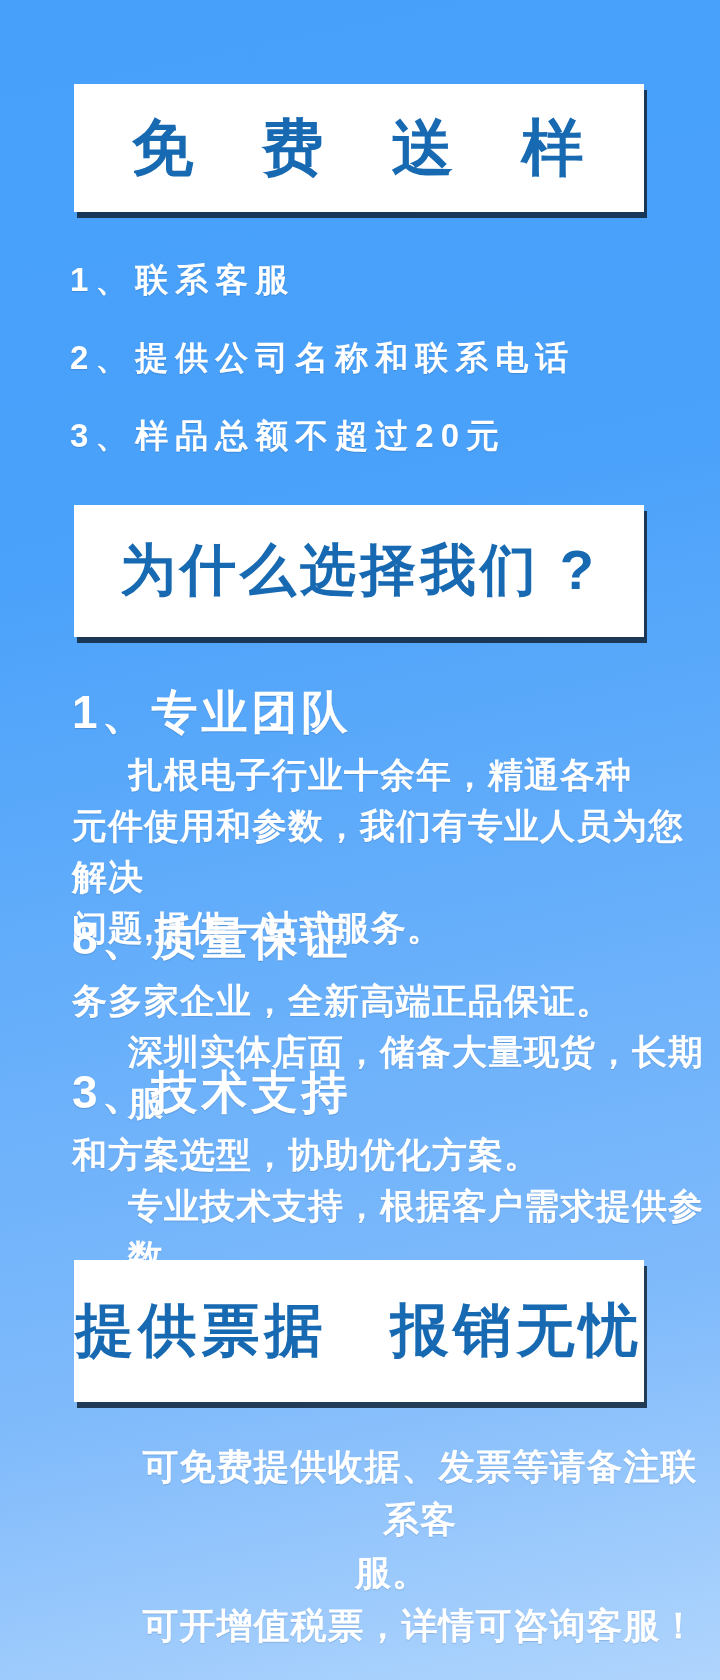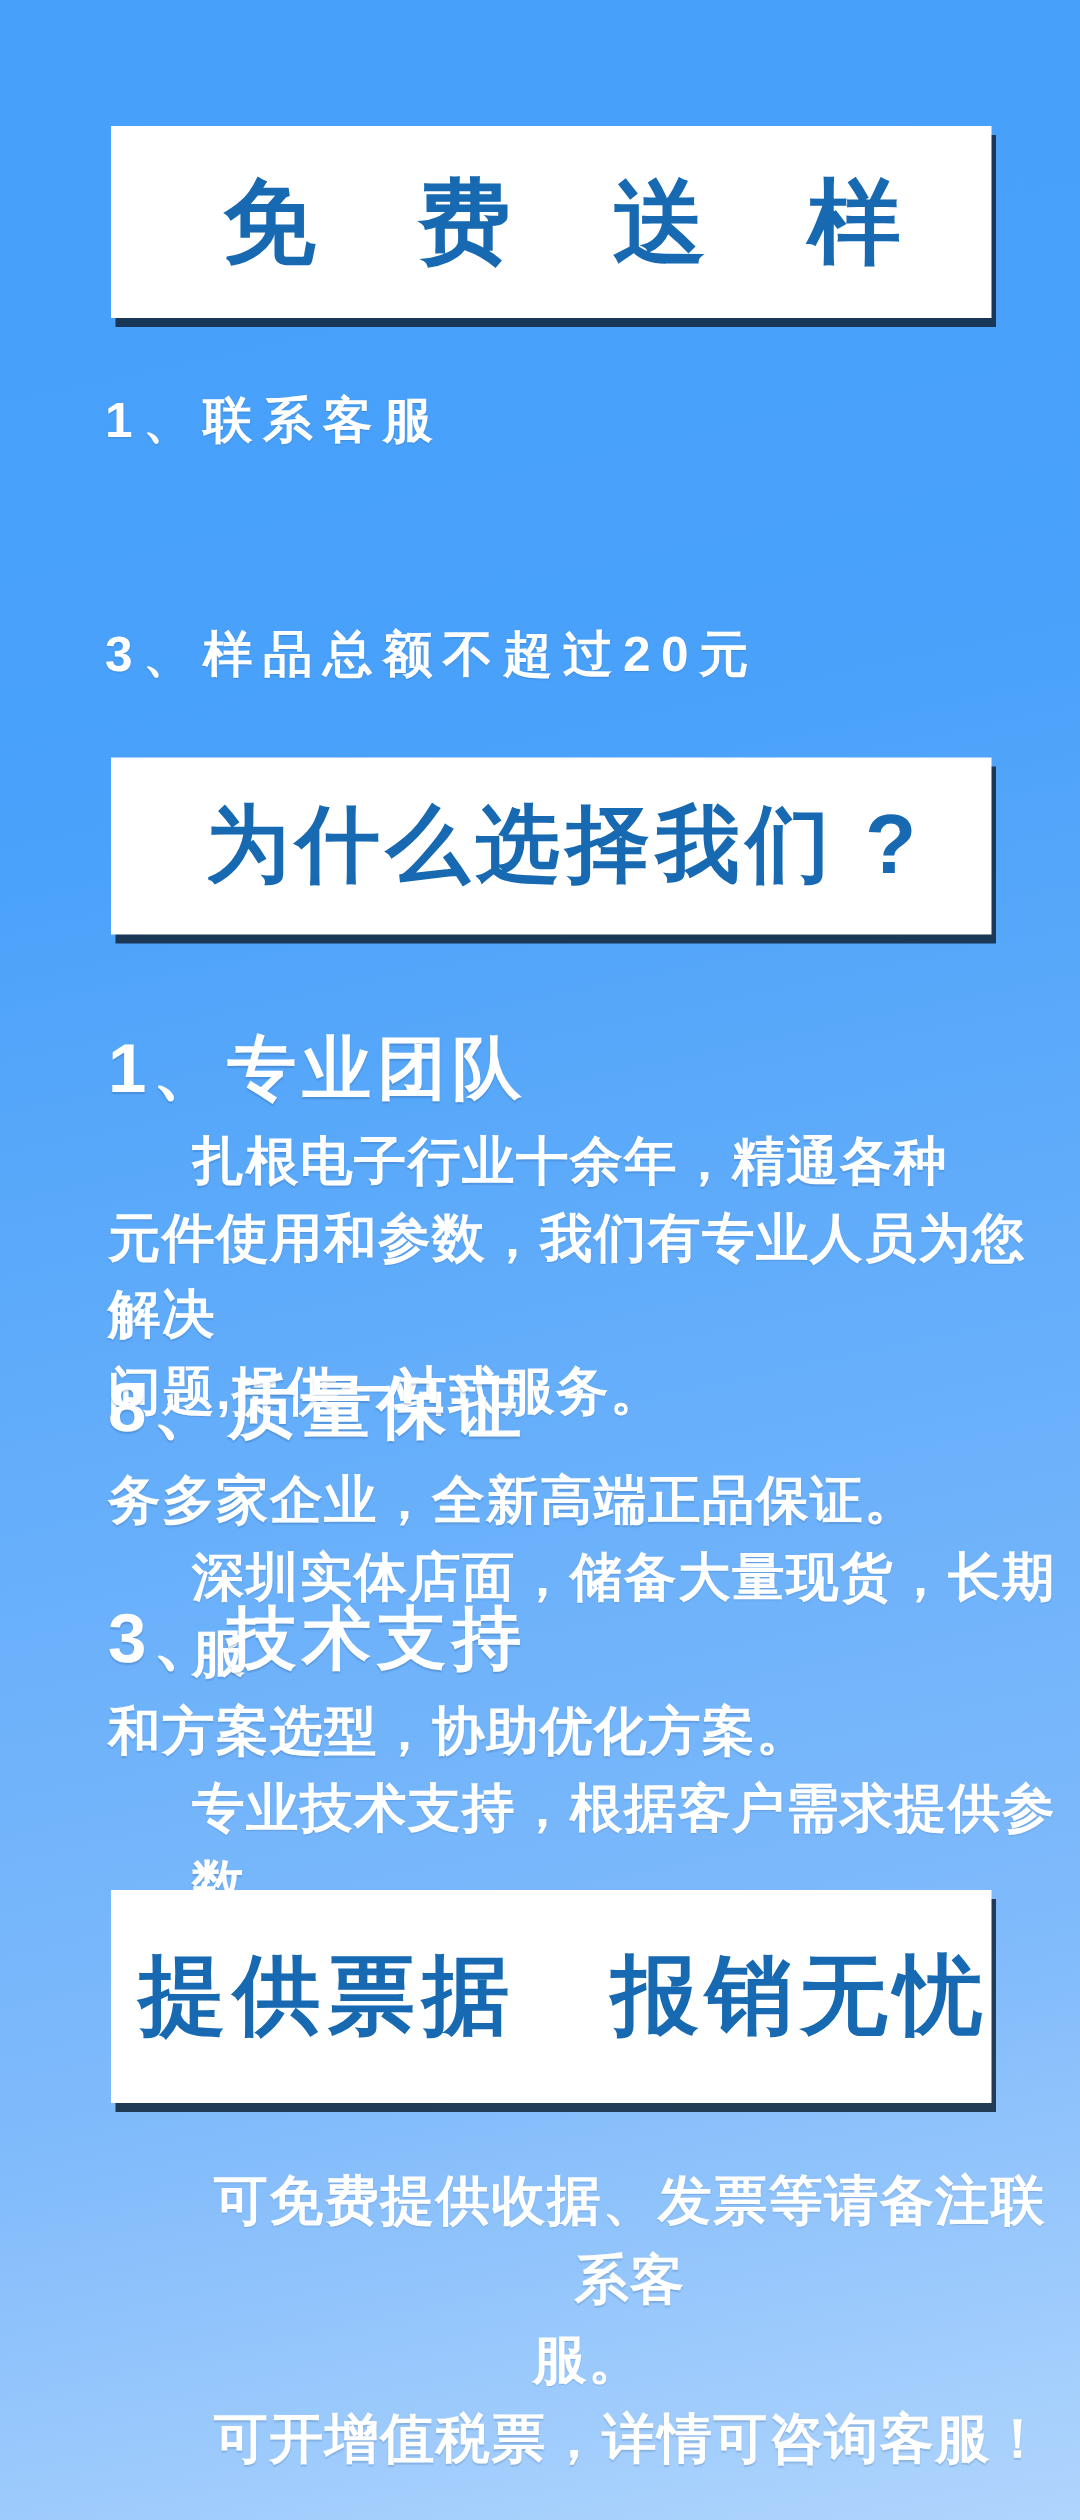--- a/index.html
+++ b/index.html
@@ -12,24 +12,23 @@
     font-family:"Liberation Sans","DejaVu Sans",sans-serif;
     font-weight:bold;
   }
   .white-box{
     position:absolute;left:74px;width:570px;
     background:#ffffff;
     box-shadow:3px 6px 0 rgba(16,36,56,0.85);
     display:flex;align-items:center;justify-content:center;
     color:#1769b1;
     white-space:nowrap;
-    padding-left:17px;
   }
   .box1{top:84px;height:128px;font-size:62px;letter-spacing:3px;}
-  .box2{top:505px;height:118px;font-size:56px;letter-spacing:4px;}
+  .box2{top:505px;height:132px;font-size:56px;letter-spacing:4px;}
   .box3{top:1260px;height:142px;font-size:58px;letter-spacing:5px;}
   .step{
     position:absolute;left:70px;
     color:#ffffff;font-size:33px;letter-spacing:7px;
     white-space:nowrap;
     text-shadow:0 1px 1px rgba(30,70,120,0.25);
   }
   .step1{top:258px;}
   .step2{top:336px;}
   .step3{top:414px;}
@@ -52,20 +51,21 @@
 </head>
 <body>
 
 <div class="canvas">
 
   <div class="white-box box1">
     <span>免　费　送　样</span>
   </div>
 
   <div class="step step1">1、联系客服</div>
+  <div class="step step2">2、提供公司名称和联系电话</div>
   <div class="step step3">3、样品总额不超过20元</div>
 
   <div class="white-box box2">
     <span>为什么选择我们 ?</span>
   </div>
 
   <div class="section sec1">
     <div class="sec-heading">1、专业团队</div>
     <div class="pline indent">扎根电子行业十余年，精通各种</div>
     <div class="pline">元件使用和参数，我们有专业人员为您解决</div>

